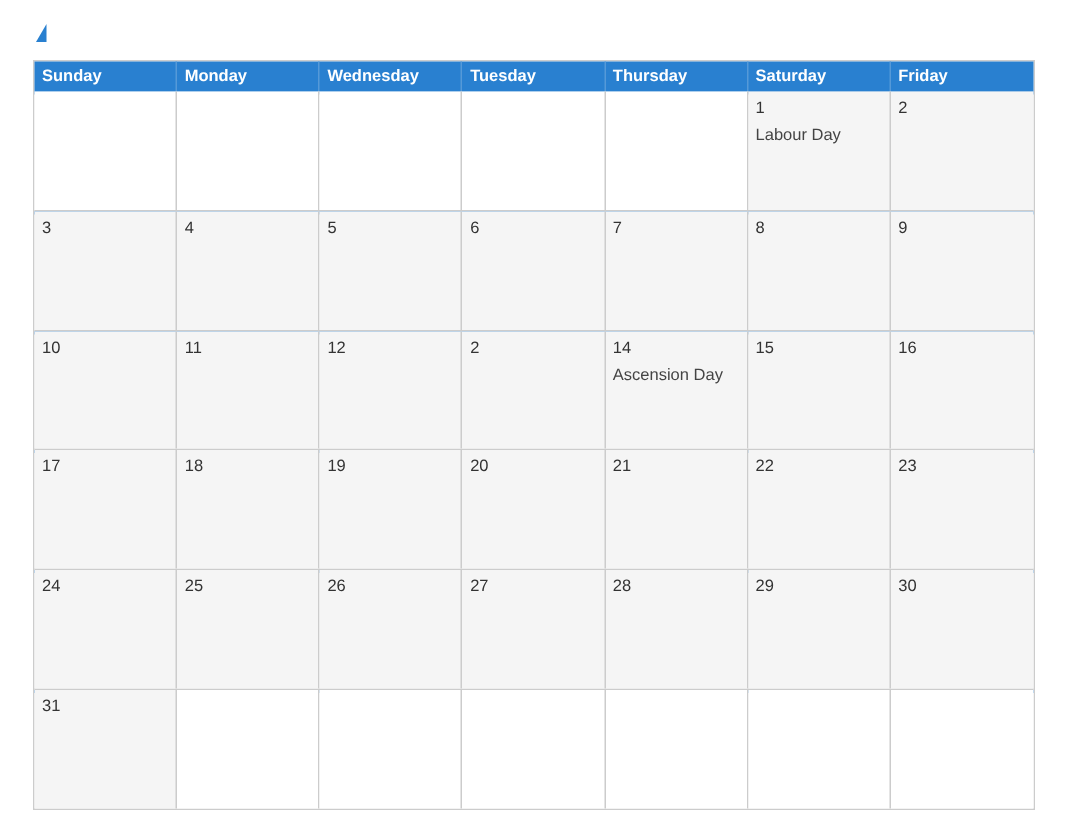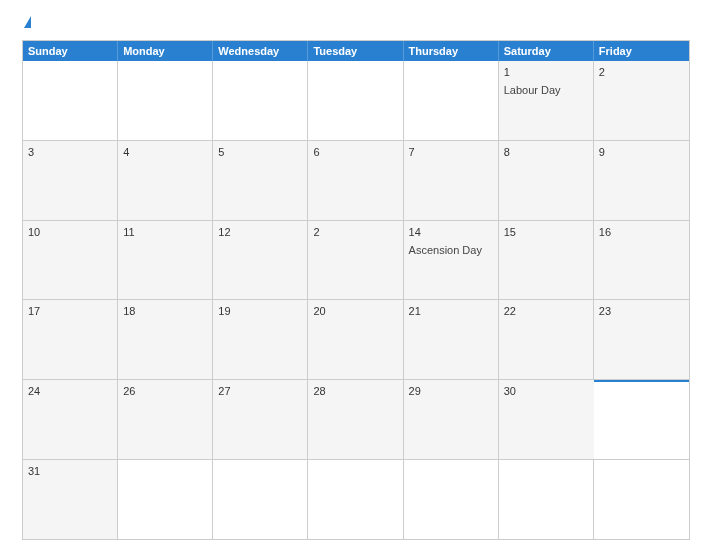--- a/index.html
+++ b/index.html
@@ -224,20 +224,23 @@
           </div>
           <div class="cell">
             <span class="cell-num">23</span>
           </div>
         </div>
         <div class="week">
           <div class="cell">
             <span class="cell-num">24</span>
           </div>
           <div class="cell">
+            <span class="cell-num">25</span>
+          </div>
+          <div class="cell">
             <span class="cell-num">26</span>
           </div>
           <div class="cell">
             <span class="cell-num">27</span>
           </div>
           <div class="cell">
             <span class="cell-num">28</span>
           </div>
           <div class="cell">
             <span class="cell-num">29</span>

